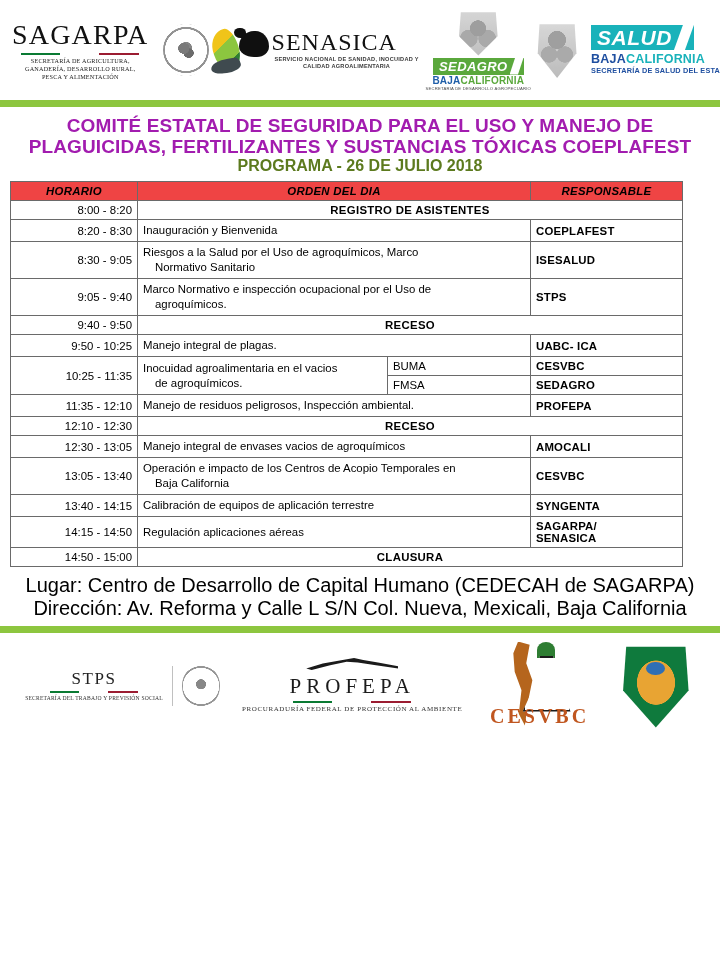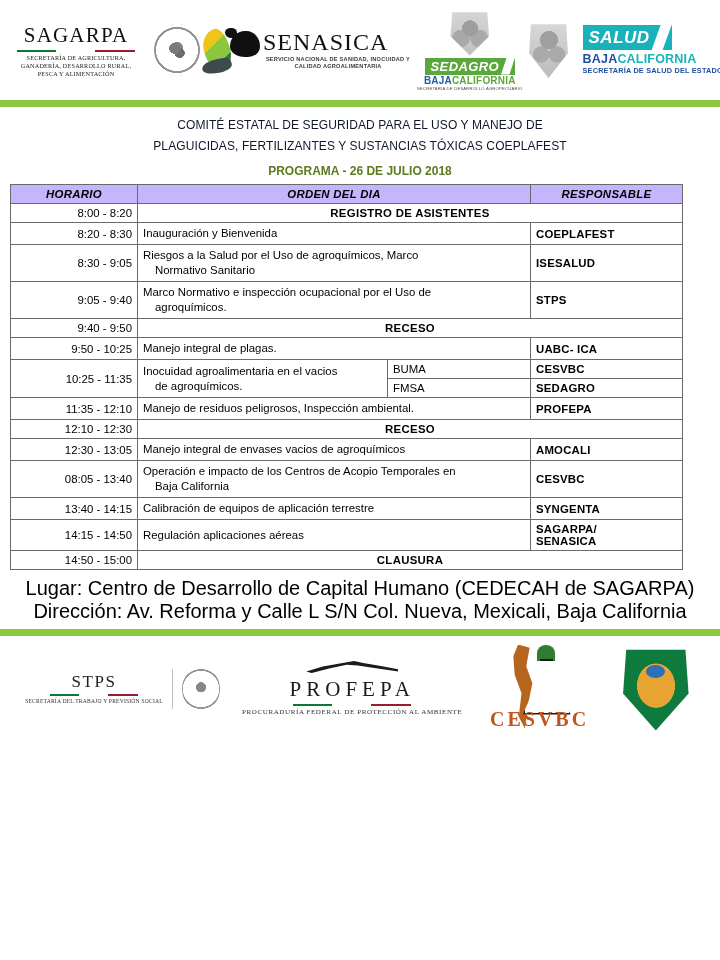--- a/index.html
+++ b/index.html
@@ -29,21 +29,21 @@
     display: flex;
     align-items: center;
     justify-content: center;
     flex: none;
   }
 
   
   .sagarpa { flex-direction: column; margin-left: 6px; }
   .sagarpa .word {
     font-family: "Liberation Serif", serif;
-    font-size: 21px;
+    font-size: 28px;
     letter-spacing: 1.2px;
     color: #111;
   }
   .sagarpa .tricolor {
     width: 118px; height: 2px; margin: 2px 0 2px 0;
     background: linear-gradient(to right, #0a7a33 0 33%, #ffffff 33% 66%, #9b1c31 66% 100%);
   }
   .sagarpa .sub {
     font-family: "Liberation Serif", serif;
     font-size: 6.2px;
@@ -148,64 +148,64 @@
       radial-gradient(circle at 50% 32%, #8f8f8f 0 20%, rgba(0,0,0,0) 21%),
       radial-gradient(circle at 32% 58%, #9c9c9c 0 18%, rgba(0,0,0,0) 19%),
       radial-gradient(circle at 68% 58%, #9c9c9c 0 18%, rgba(0,0,0,0) 19%),
       linear-gradient(#d2d2d2, #b0b0b0);
     clip-path: polygon(10% 4%, 90% 4%, 94% 56%, 50% 100%, 6% 56%);
     opacity:.85;
   }
   .salud .txt{ display:flex; flex-direction:column; }
   .salud .sbar{
     background:#19b2ba; color:#fff; font-weight:bold; font-style:italic;
-    font-size:17px; line-height:23px; padding:1px 22px 1px 6px; letter-spacing:.5px;
+    font-size:21px; line-height:23px; padding:1px 22px 1px 6px; letter-spacing:.5px;
     position:relative; width:fit-content;
   }
   .salud .sbar::after{
     content:""; position:absolute; right:0; top:0; width:20px; height:100%;
     background:#fff; clip-path: polygon(45% 0, 100% 0, 55% 100%, 0 100%);
   }
   .salud .l2{ font-size:12.5px; font-weight:bold; margin-top:2px; letter-spacing:.2px; }
   .salud .l2 .b{ color:#1f4fa0; }
   .salud .l2 .t{ color:#19b2ba; }
   .salud .l3{ font-size:7.3px; font-weight:bold; color:#1f4fa0; letter-spacing:.2px; }
 
   
   .green-bar { height: 7px; background: #8dc63f; }
 
   
   .titleblock { padding: 8px 10px 6px 10px; text-align:center; }
   .t-line {
-    color:#0f172a; font-weight:normal; font-size:12px; line-height:21px;
+    color:#a21caf; font-weight:bold; font-size:19px; line-height:21px;
     letter-spacing:.1px;
   }
   .t-red {
     color:#e31d1a; font-weight:bold; font-size:24.5px; line-height:29px;
     margin-top:2px; letter-spacing:-.2px;
   }
   .t-prog {
-    color:#5c7a1e; font-weight:bold; font-size:12px; margin-top:7px;
+    color:#5c7a1e; font-weight:bold; font-size:16px; 
   }
 
   
   .tablewrap { padding: 0 10px; }
   table.agenda {
     width: 672px;
     border-collapse: collapse;
     table-layout: fixed;
   }
   table.agenda td, table.agenda th {
     border: 1px solid #6a6a6a;
     padding: 3px 5px;
     vertical-align: middle;
     font-size: 11.4px;
   }
   thead th {
-    background: #c4b5fd;
+    background: #ef4444;
     border-left: none;
     border-right: none;
     border-top: none;
     border-bottom: 1px solid #6a6a6a;
     font-style: italic;
     font-weight: bold;
     font-size: 12px;
     text-align: center;
     padding: 6px 4px;
     letter-spacing:.3px;
@@ -466,21 +466,21 @@
         <td class="full" colspan="3">RECESO</td>
       </tr>
 
       <tr>
         <td class="time">12:30 - 13:05</td>
         <td class="topic" colspan="2">Manejo integral de envases vacios de agroquímicos</td>
         <td class="resp">AMOCALI</td>
       </tr>
 
       <tr>
-        <td class="time">08:05 - 13:40</td>
+        <td class="time">13:05 - 13:40</td>
         <td class="topic" colspan="2">
           <span class="wrap2">Operación e impacto de los Centros de Acopio Temporales en</span>
           <span class="wrap2 l2" style="padding-left:12px">Baja California</span>
         </td>
         <td class="resp">CESVBC</td>
       </tr>
 
       <tr>
         <td class="time">13:40 - 14:15</td>
         <td class="topic" colspan="2">Calibración de equipos de aplicación terrestre</td>

